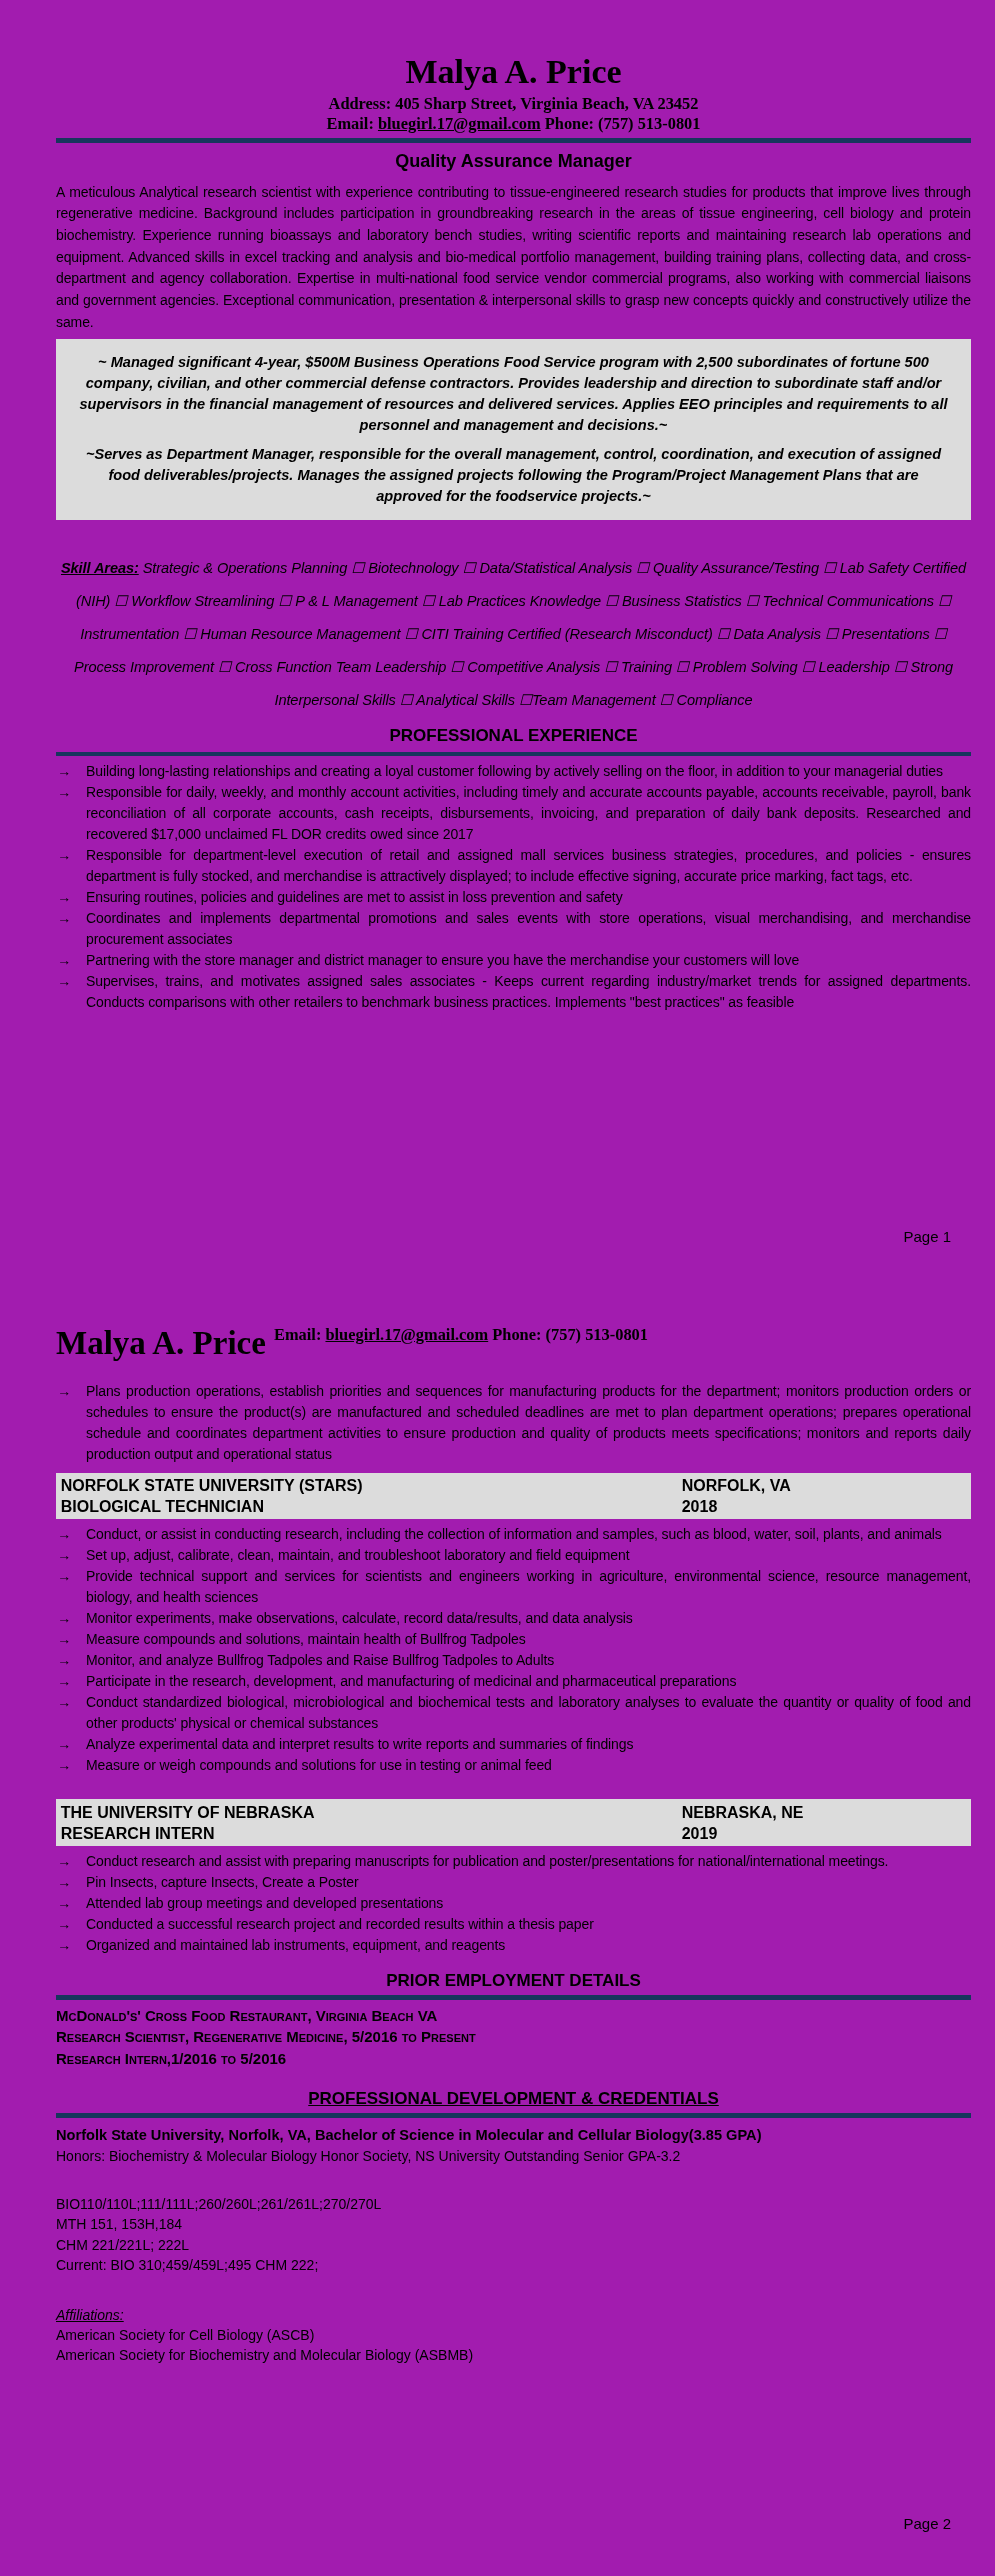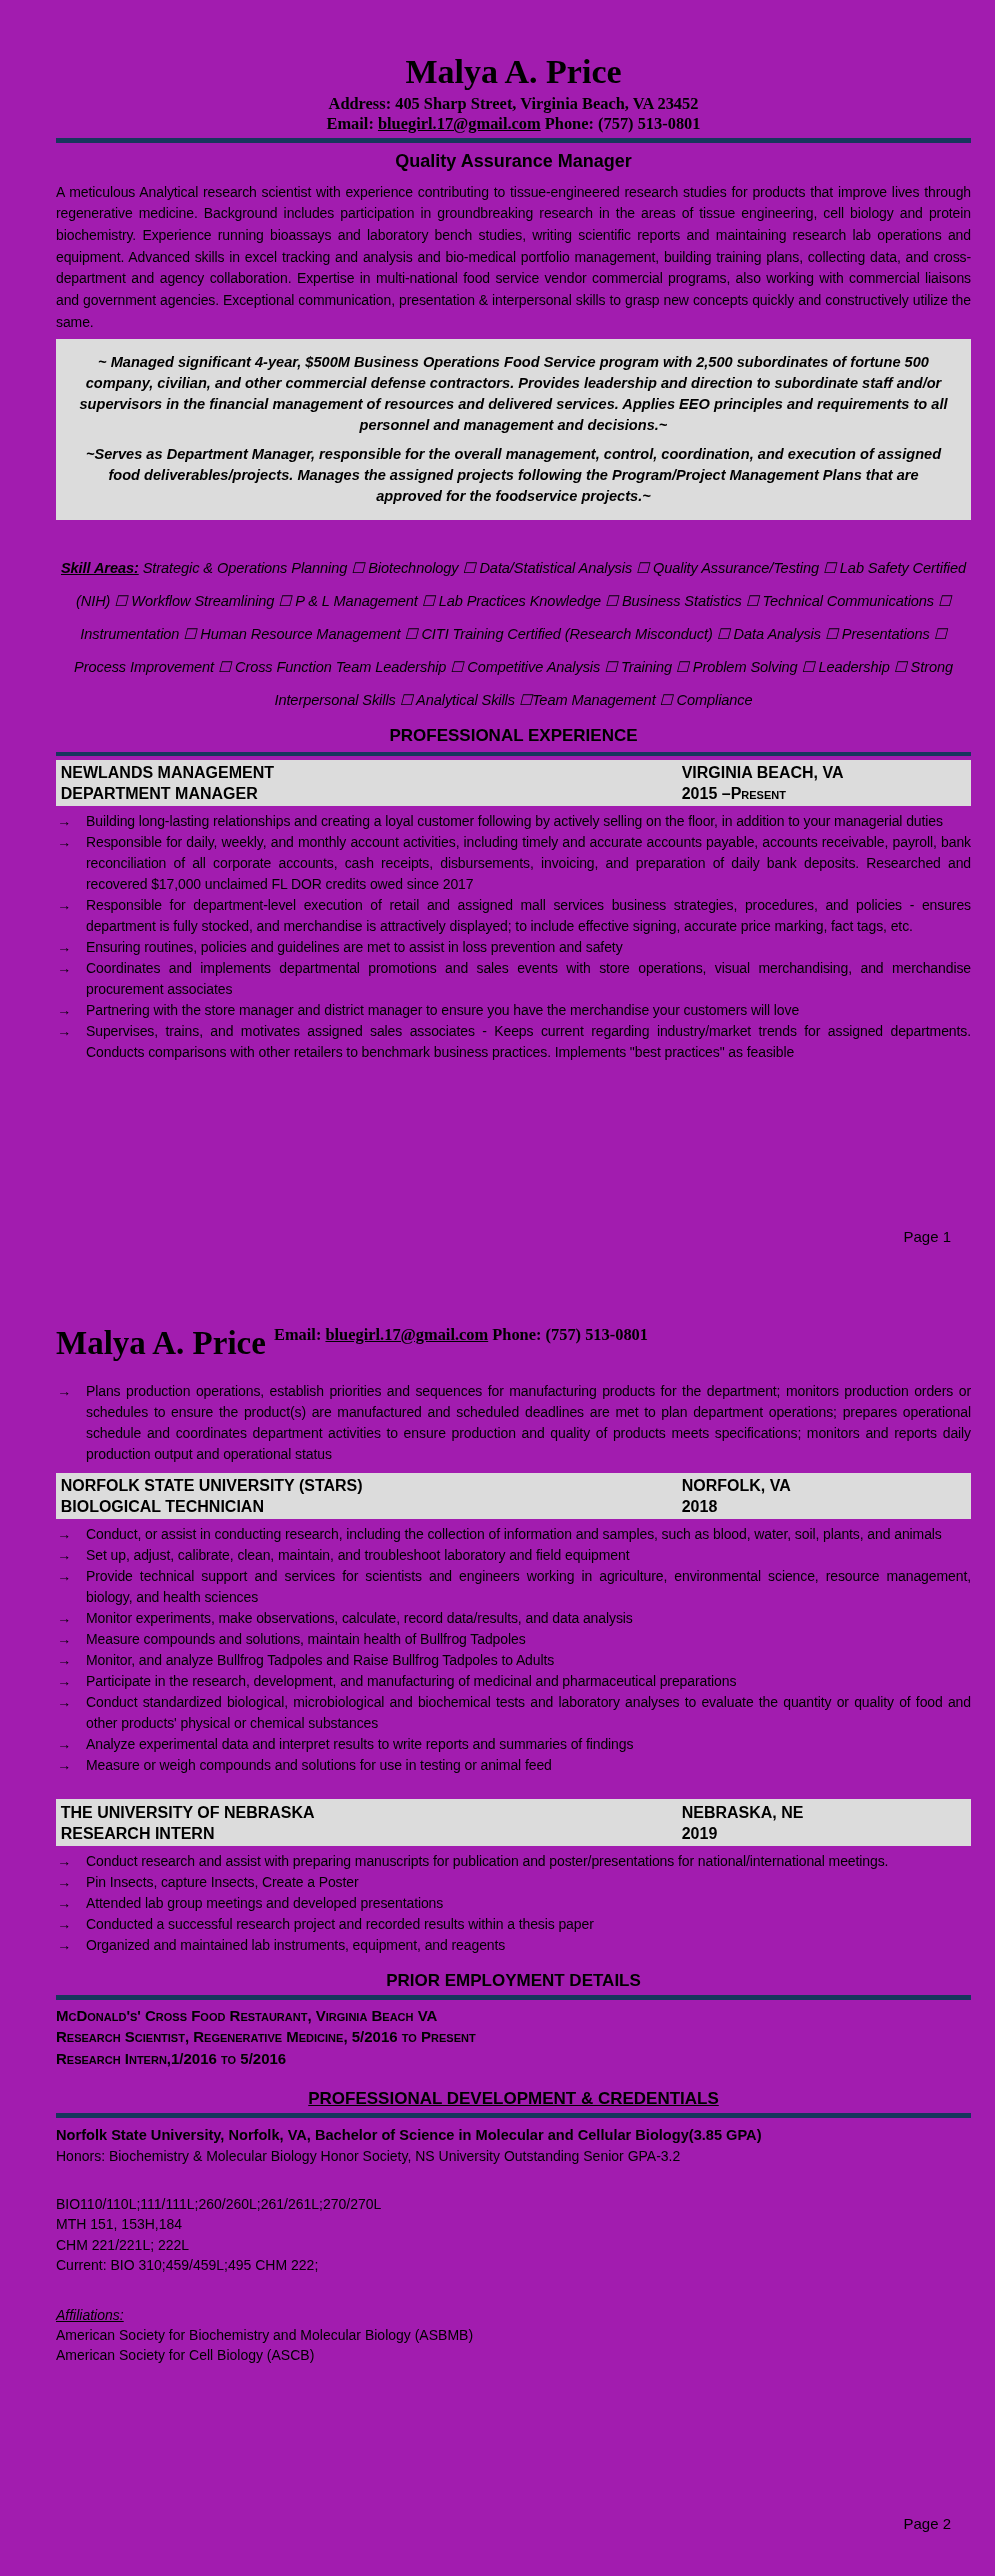--- a/index.html
+++ b/index.html
@@ -94,30 +94,20 @@
     <div class="callout">
       <p>~ Managed significant 4-year, $500M Business Operations Food Service program with 2,500 subordinates of fortune 500 company, civilian, and other commercial defense contractors. Provides leadership and direction to subordinate staff and/or supervisors in the financial management of resources and delivered services. Applies EEO principles and requirements to all personnel and management and decisions.~</p>
       <p>~Serves as Department Manager, responsible for the overall management, control, coordination, and execution of assigned food deliverables/projects. Manages the assigned projects following the Program/Project Management Plans that are approved for the foodservice projects.~</p>
     </div>
 
     <div class="skills"><span class="lbl">Skill Areas:</span><span> Strategic &amp; Operations Planning ☐ Biotechnology ☐ Data/Statistical Analysis ☐ Quality Assurance/Testing ☐ Lab Safety Certified (NIH) ☐ Workflow Streamlining ☐ P &amp; L Management ☐ Lab Practices Knowledge ☐ Business Statistics ☐ Technical Communications ☐ Instrumentation ☐ Human Resource Management ☐ CITI Training Certified (Research Misconduct) ☐ Data Analysis ☐ Presentations ☐ Process Improvement ☐ Cross Function Team Leadership ☐ Competitive Analysis ☐ Training ☐ Problem Solving ☐ Leadership ☐ Strong Interpersonal Skills ☐ Analytical Skills ☐Team Management ☐ Compliance</span></div>
 
     <div class="sec-head">PROFESSIONAL EXPERIENCE</div>
     <div class="rule rule-sec"></div>
 
-    <div class="jobrow">
-      <div class="jr-line">
-        <span>NEWLANDS MANAGEMENT</span>
-        <span class="jr-r">VIRGINIA BEACH, VA</span>
-      </div>
-      <div class="jr-line">
-        <span>DEPARTMENT MANAGER</span>
-        <span class="jr-r sc">2015 –Present</span>
-      </div>
-    </div>
 
     <ul class="bullets">
       <li><span class="arr">→</span><span>Building long-lasting relationships and creating a loyal customer following by actively selling on the floor, in addition to your managerial duties</span></li>
       <li><span class="arr">→</span><span>Responsible for daily, weekly, and monthly account activities, including timely and accurate accounts payable, accounts receivable, payroll, bank reconciliation of all corporate accounts, cash receipts, disbursements, invoicing, and preparation of daily bank deposits. Researched and recovered $17,000 unclaimed FL DOR credits owed since 2017</span></li>
       <li><span class="arr">→</span><span>Responsible for department-level execution of retail and assigned mall services business strategies, procedures, and policies - ensures department is fully stocked, and merchandise is attractively displayed; to include effective signing, accurate price marking, fact tags, etc.</span></li>
       <li><span class="arr">→</span><span>Ensuring routines, policies and guidelines are met to assist in loss prevention and safety</span></li>
       <li><span class="arr">→</span><span>Coordinates and implements departmental promotions and sales events with store operations, visual merchandising, and merchandise procurement associates</span></li>
       <li><span class="arr">→</span><span>Partnering with the store manager and district manager to ensure you have the merchandise your customers will love</span></li>
       <li><span class="arr">→</span><span>Supervises, trains, and motivates assigned sales associates - Keeps current regarding industry/market trends for assigned departments. Conducts comparisons with other retailers to benchmark business practices. Implements "best practices" as feasible</span></li>
     </ul>
@@ -196,21 +186,21 @@
 
     <div class="courses">
       <div>BIO110/110L;111/111L;260/260L;261/261L;270/270L</div>
       <div>MTH 151, 153H,184</div>
       <div>CHM 221/221L; 222L</div>
       <div>Current: BIO 310;459/459L;495 CHM 222;</div>
     </div>
 
     <div class="affil-label">Affiliations:</div>
     <div class="affil-list">
+      <div>American Society for Cell Biology (ASCB)</div>
       <div>American Society for Biochemistry and Molecular Biology (ASBMB)</div>
-      <div>American Society for Cell Biology (ASCB)</div>
     </div>
   </div>
 
   <div class="pgnum" style="top:2515px;">Page 2</div>
 
 </div>
 
 
 </body></html>

